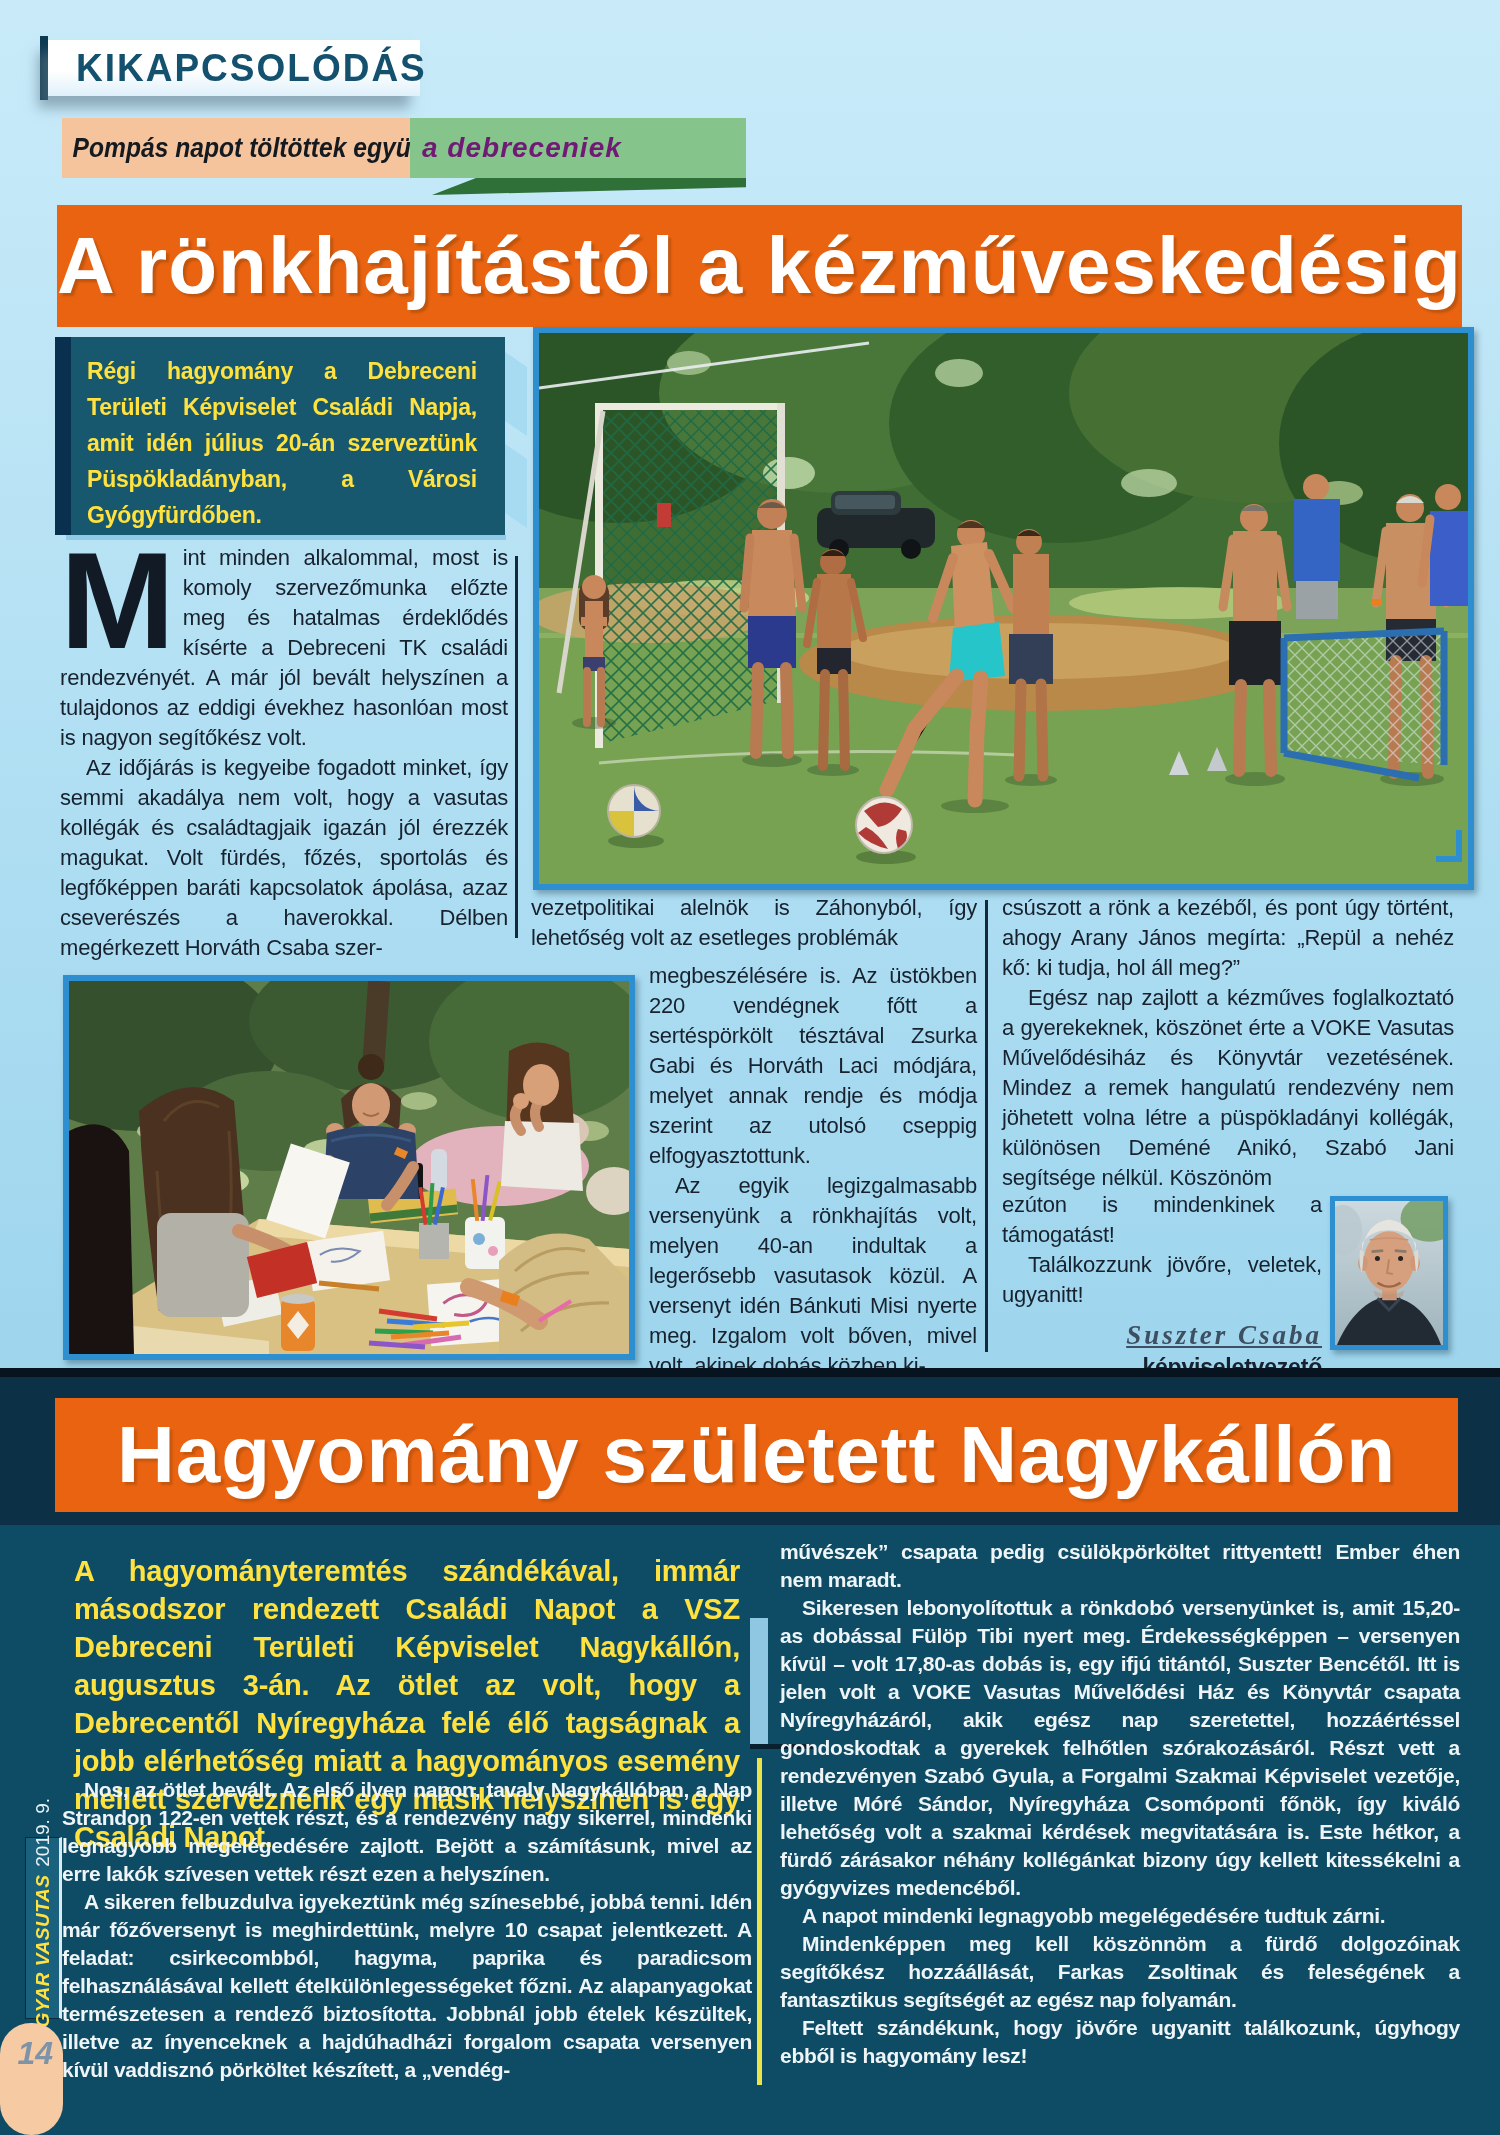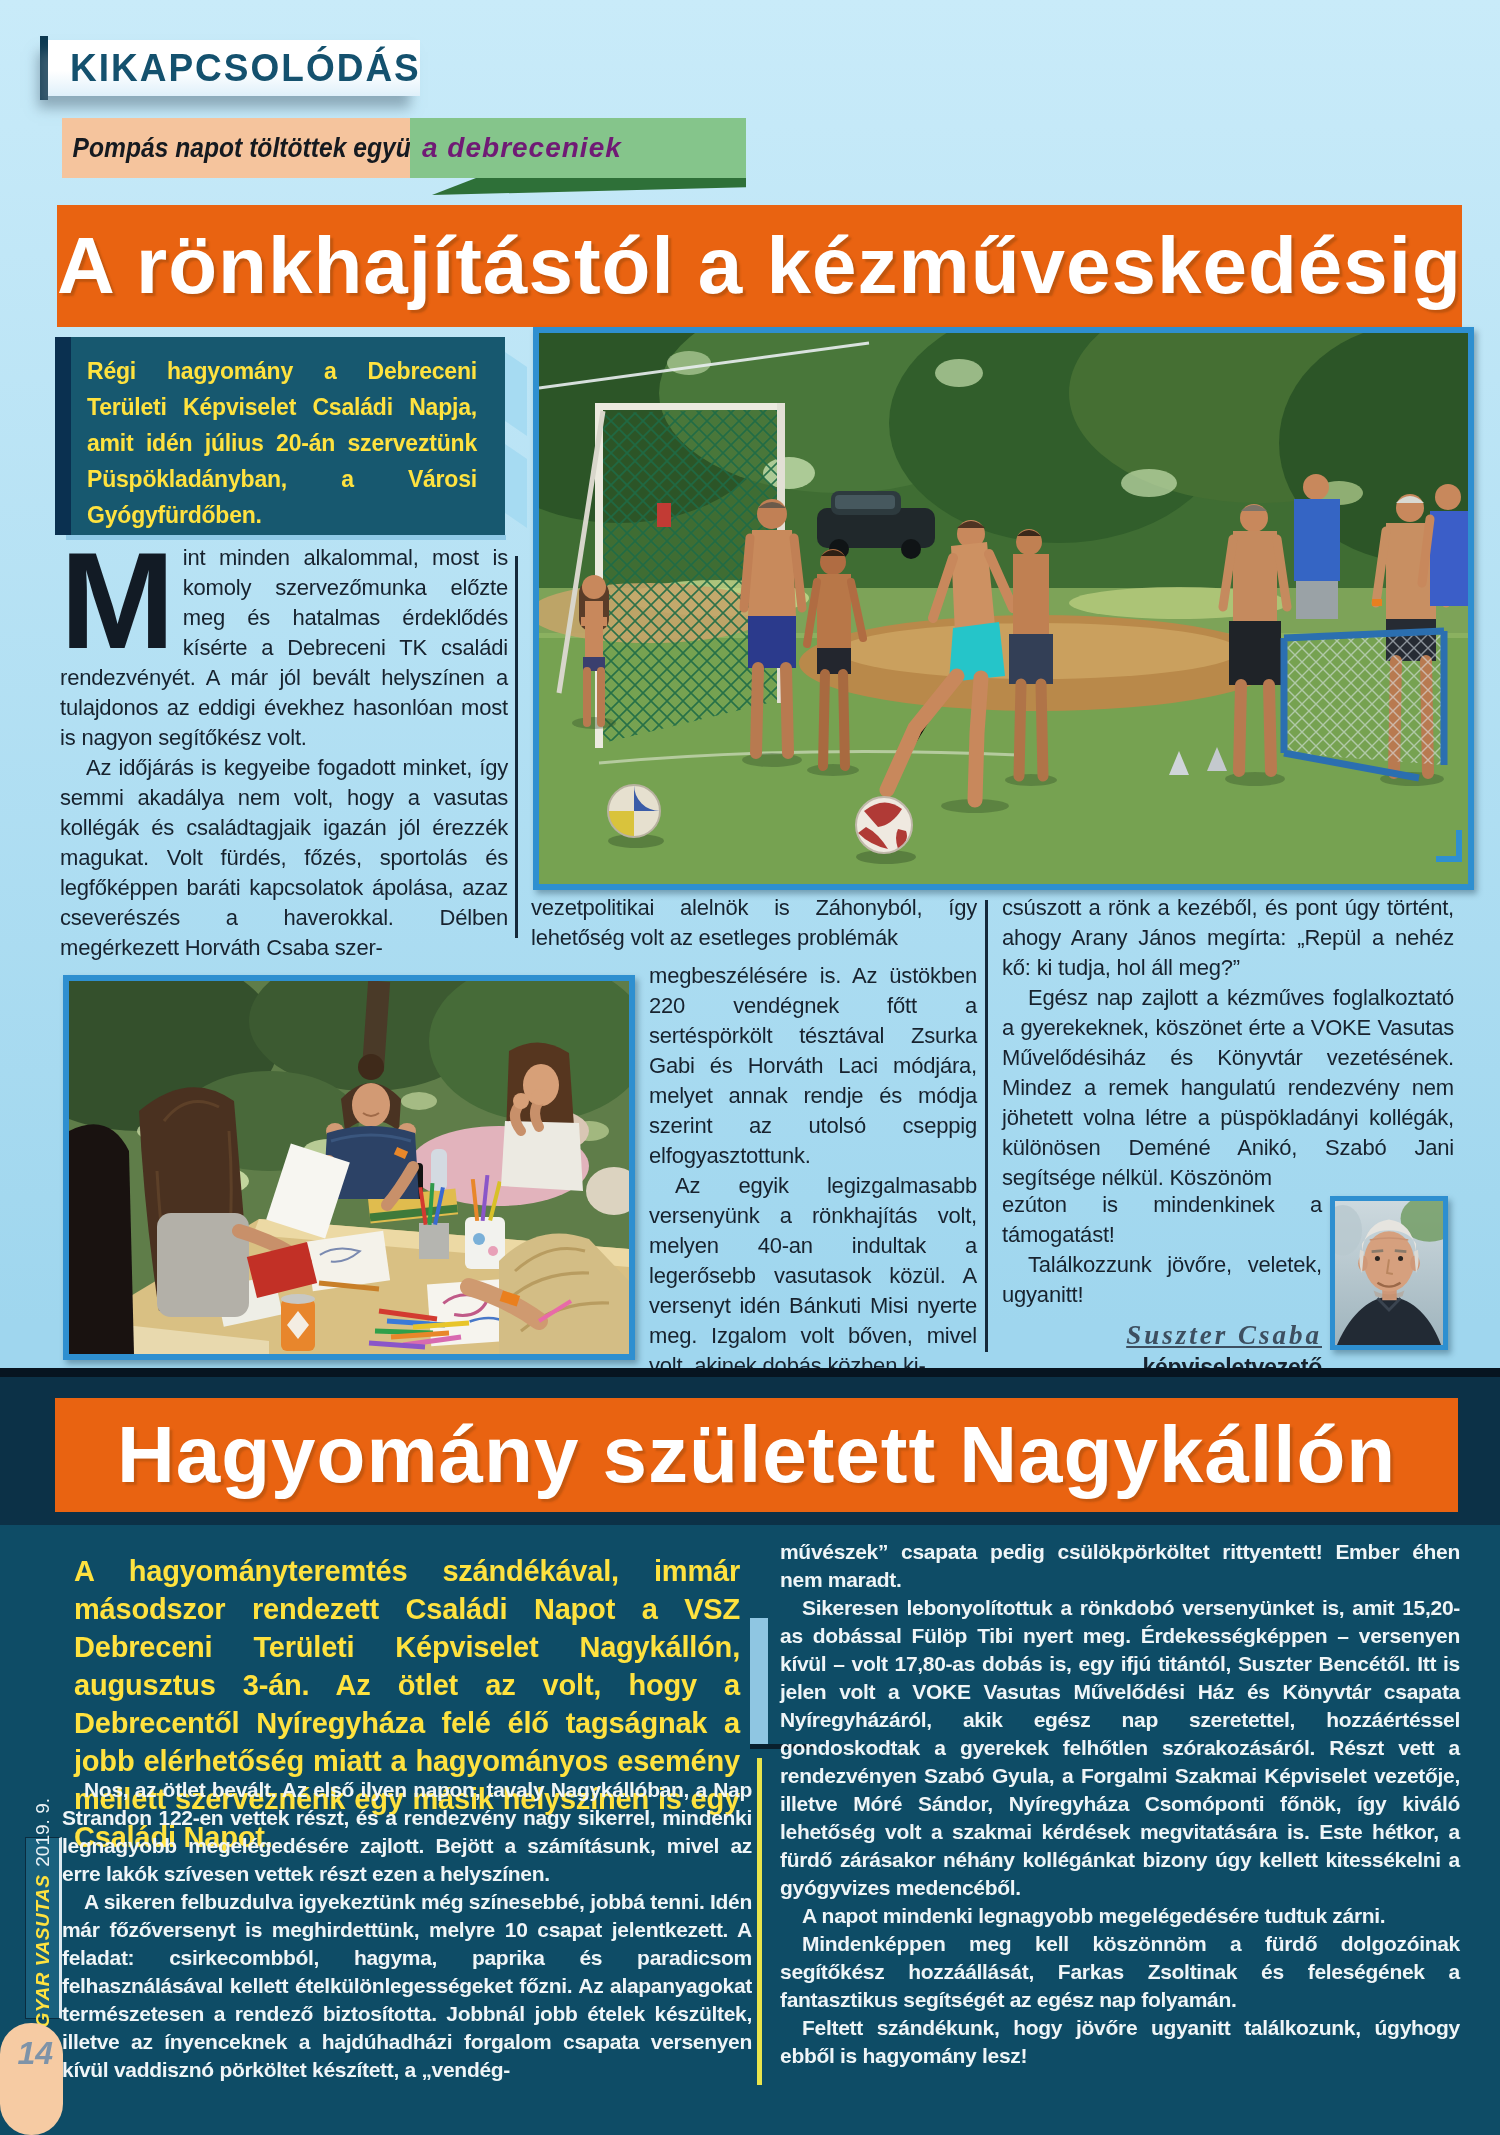--- a/index.html
+++ b/index.html
@@ -12,21 +12,21 @@
   }
   html,body{margin:0;padding:0;background:#e9eef1;}
   .page{position:relative;width:1500px;height:2135px;overflow:hidden;
         background:linear-gradient(180deg,var(--skyTop) 0%,var(--skyBottom) 62%);
         font-family:"Liberation Sans",sans-serif;}
   .abs{position:absolute;}
 
   
   #kicker-navy-bar{left:40px;top:36px;width:8px;height:64px;background:#0E3A52;}
   #kicker-box{left:48px;top:40px;width:372px;height:56px;background:linear-gradient(#ffffff 55%,#dff0fa);
-      box-shadow:-10px 12px 12px rgba(92,118,134,.55);display:flex;align-items:center;padding-left:22px;box-sizing:border-box;}
+      box-shadow:-10px 12px 12px rgba(92,118,134,.55);display:flex;align-items:center;padding-left:28px;box-sizing:border-box;}
   #kicker-box span{font-size:37px;font-weight:bold;letter-spacing:2px;color:var(--headerInk);transform:scaleY(1.05);}
 
   
   #strip-salmon{left:62px;top:118px;width:348px;height:60px;background:var(--salmon);display:flex;align-items:center;}
   #strip-salmon span{font-size:28px;font-weight:bold;font-style:italic;color:#151a20;white-space:nowrap;
       transform:scaleX(.88);transform-origin:left center;padding-left:12px;}
   #strip-green{left:410px;top:118px;width:336px;height:60px;background:var(--green);display:flex;align-items:center;}
   #strip-green span{font-size:28px;font-weight:bold;font-style:italic;color:#701a75;padding-left:12px;letter-spacing:1px;}
   #strip-green-shadow{left:432px;top:178px;width:314px;height:17px;background:var(--greenDark);
       clip-path:polygon(14% 0,100% 0,100% 55%,0 100%);}

